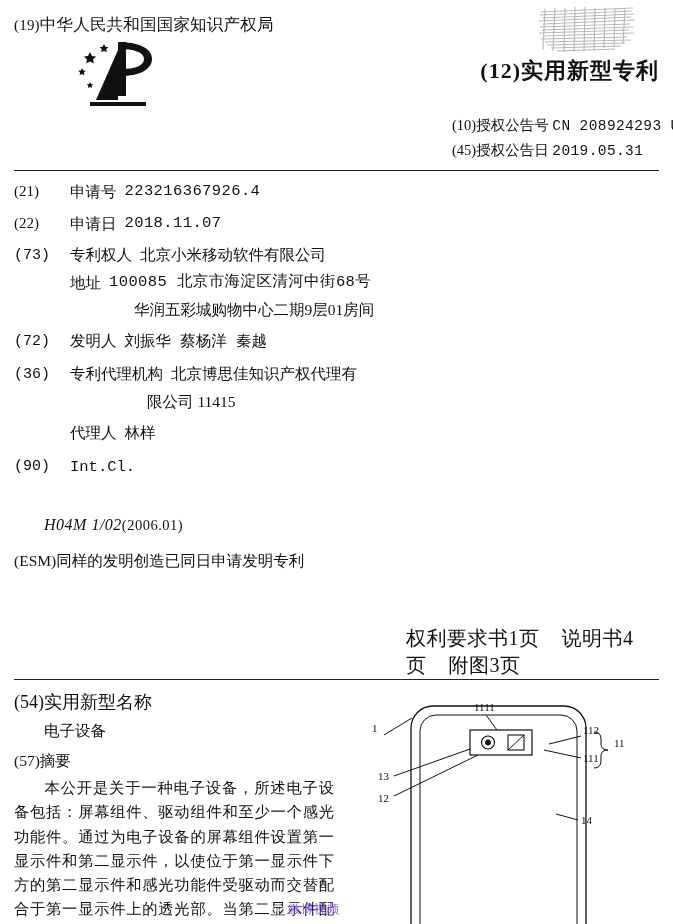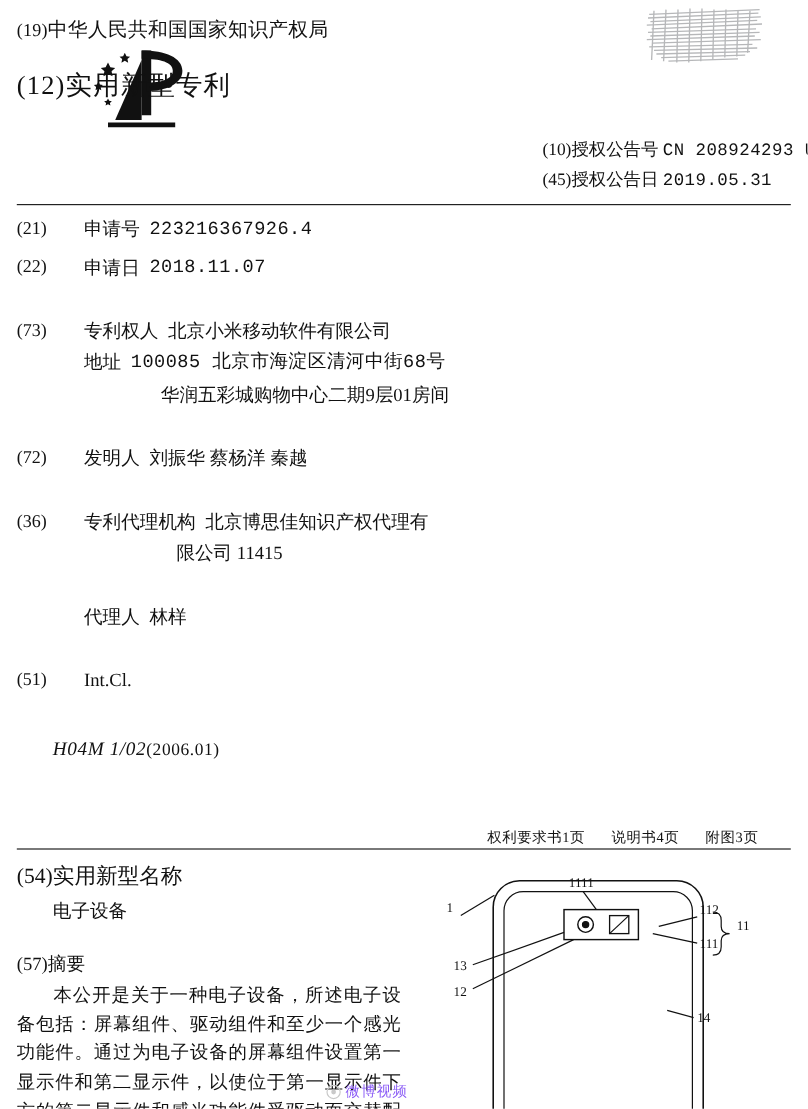--- a/index.html
+++ b/index.html
@@ -42,23 +42,23 @@
     position: absolute;
     left: 46px;
     top: 2px;
     width: 110px;
     height: 70px;
   }
   .doctitle {
     position: absolute;
     left: 0; right: 0;
     top: 20px;
-    text-align: left;
+    text-align: right;
     font-size: 22px;
-    font-weight: normal;
+    font-weight: bold;
     letter-spacing: 1px;
   }
 
   
   .smudge {
     position: absolute;
     right: 36px;
     top: 6px;
     width: 100px;
     height: 48px;
@@ -109,59 +109,59 @@
   }
   .field .val { }
   .indent-val {
     padding-left: 120px;
     white-space: nowrap;
   }
   .indent-val2 {
     padding-left: 133px;
     white-space: nowrap;
   }
-  .gap { margin-top: 28px; }
+  .gap { margin-top: 8px; font-family: Liberation Mono, monospace; }
   .gap-sm { margin-top: 7px; }
 
   .ipc-code {
     padding-left: 30px;
     font-style: italic;
     font-size: 16px;
     letter-spacing: .5px;
     margin-top: 32px;
   }
   .ipc-code .ver { font-style: normal; font-size: 14.5px; }
 
   .esm {
     margin-top: 10px;
     font-size: 15.5px;
   }
 
   
   .counts {
     margin-top: 52px;
     padding-left: 392px;
-    font-size: 12px;
+    font-size: 20px;
     letter-spacing: .5px;
   }
   .counts span { margin-right: 22px; }
 
   
   .lower {
     position: relative;
     padding-top: 10px;
     font-size: 15.5px;
   }
   .sec54 { font-size: 18px; }
   .sec54-val {
     padding-left: 30px;
     margin-top: 7px;
   }
   .sec57 {
-    margin-top: 23px;
+    margin-top: 9px;
   }
   .abstract {
     width: 320px;
     margin-top: 4px;
     font-size: 15.3px;
     line-height: 1.58;
     text-align: justify;
     text-justify: inter-character;
     text-indent: 2em;
   }
@@ -312,27 +312,30 @@
     </div>
     <div class="indent-val2">限公司  11415</div>
 
     <div class="field gap">
       <span class="code"></span>
       <span class="name">代理人</span>
       <span class="val">林样</span>
     </div>
 
     <div class="field gap">
-      <span class="code">(51)</span>
+      <span class="code">(90)</span>
       <span class="name">Int.Cl.</span>
     </div>
     <div class="ipc-code">
       <span>H04M 1/02</span><span class="ver">(2006.01)</span>
     </div>
 
+    <div class="esm">
+      <span>(ESM)</span><span>同样的发明创造已同日申请发明专利</span>
+    </div>
   </div>
 
   <div class="counts">
     <span>权利要求书1页</span><span>说明书4页</span><span>附图3页</span>
   </div>
 
   <hr class="rule2">
 
   <div class="lower">
 

